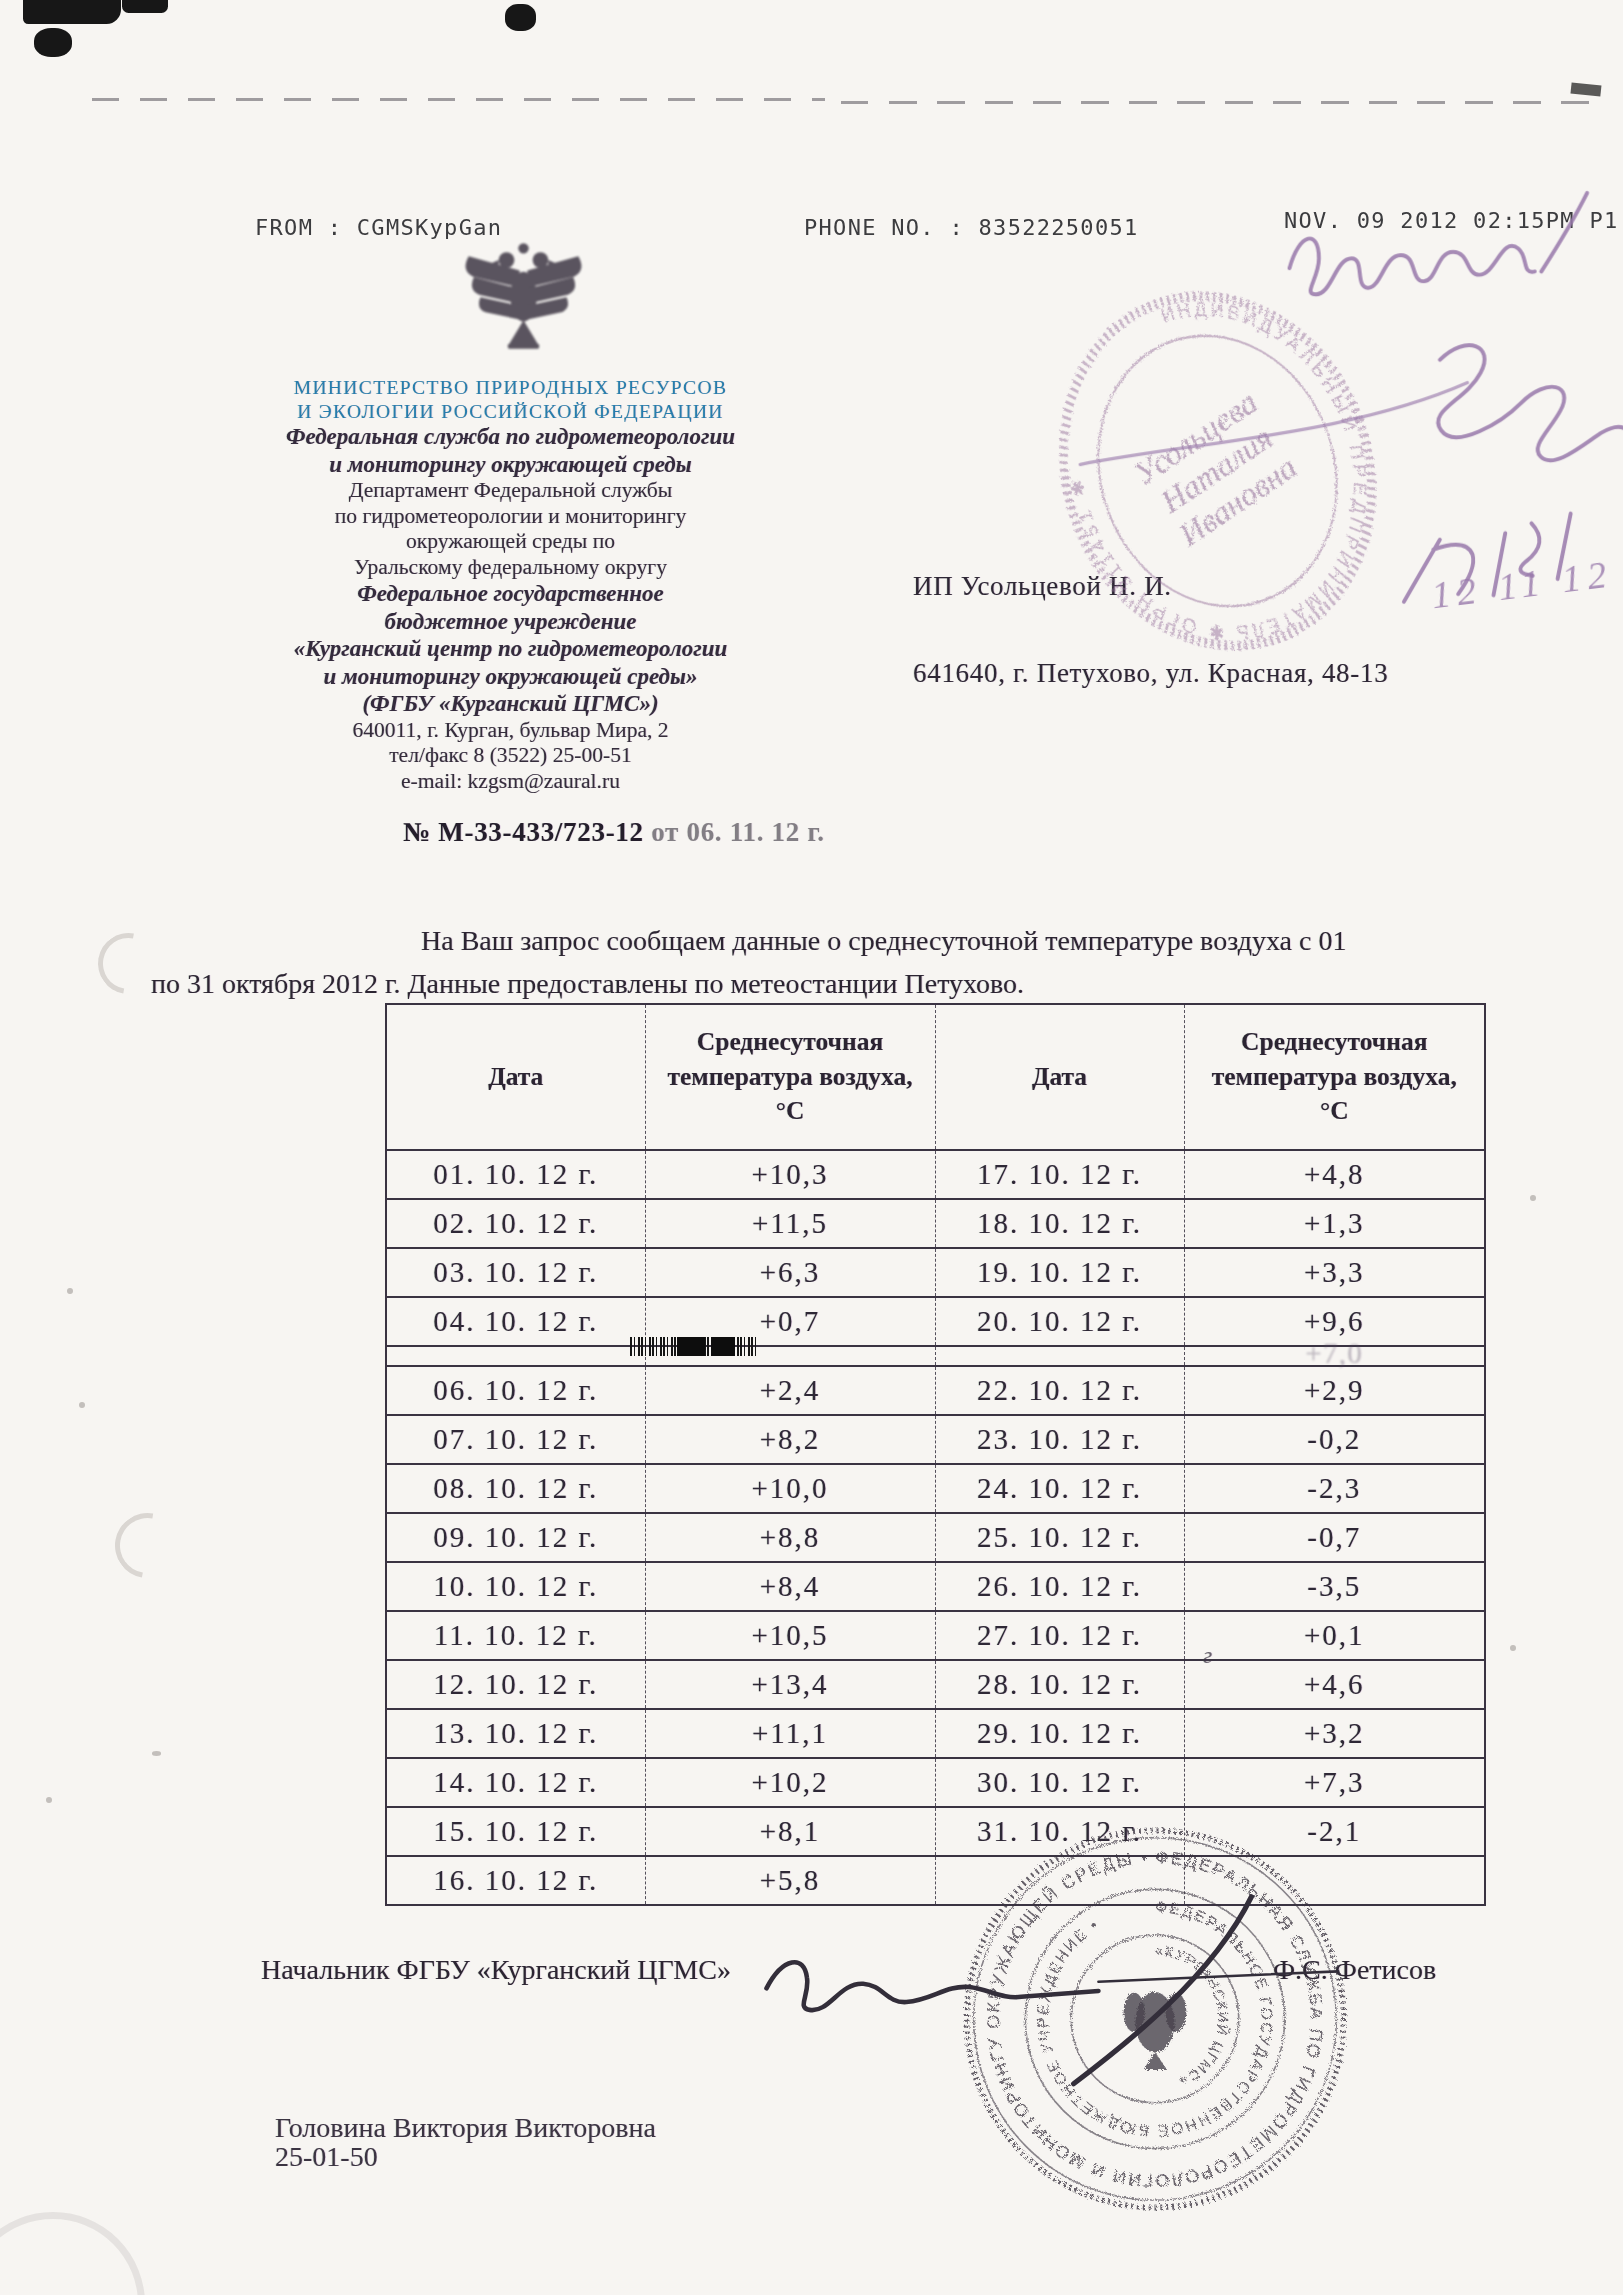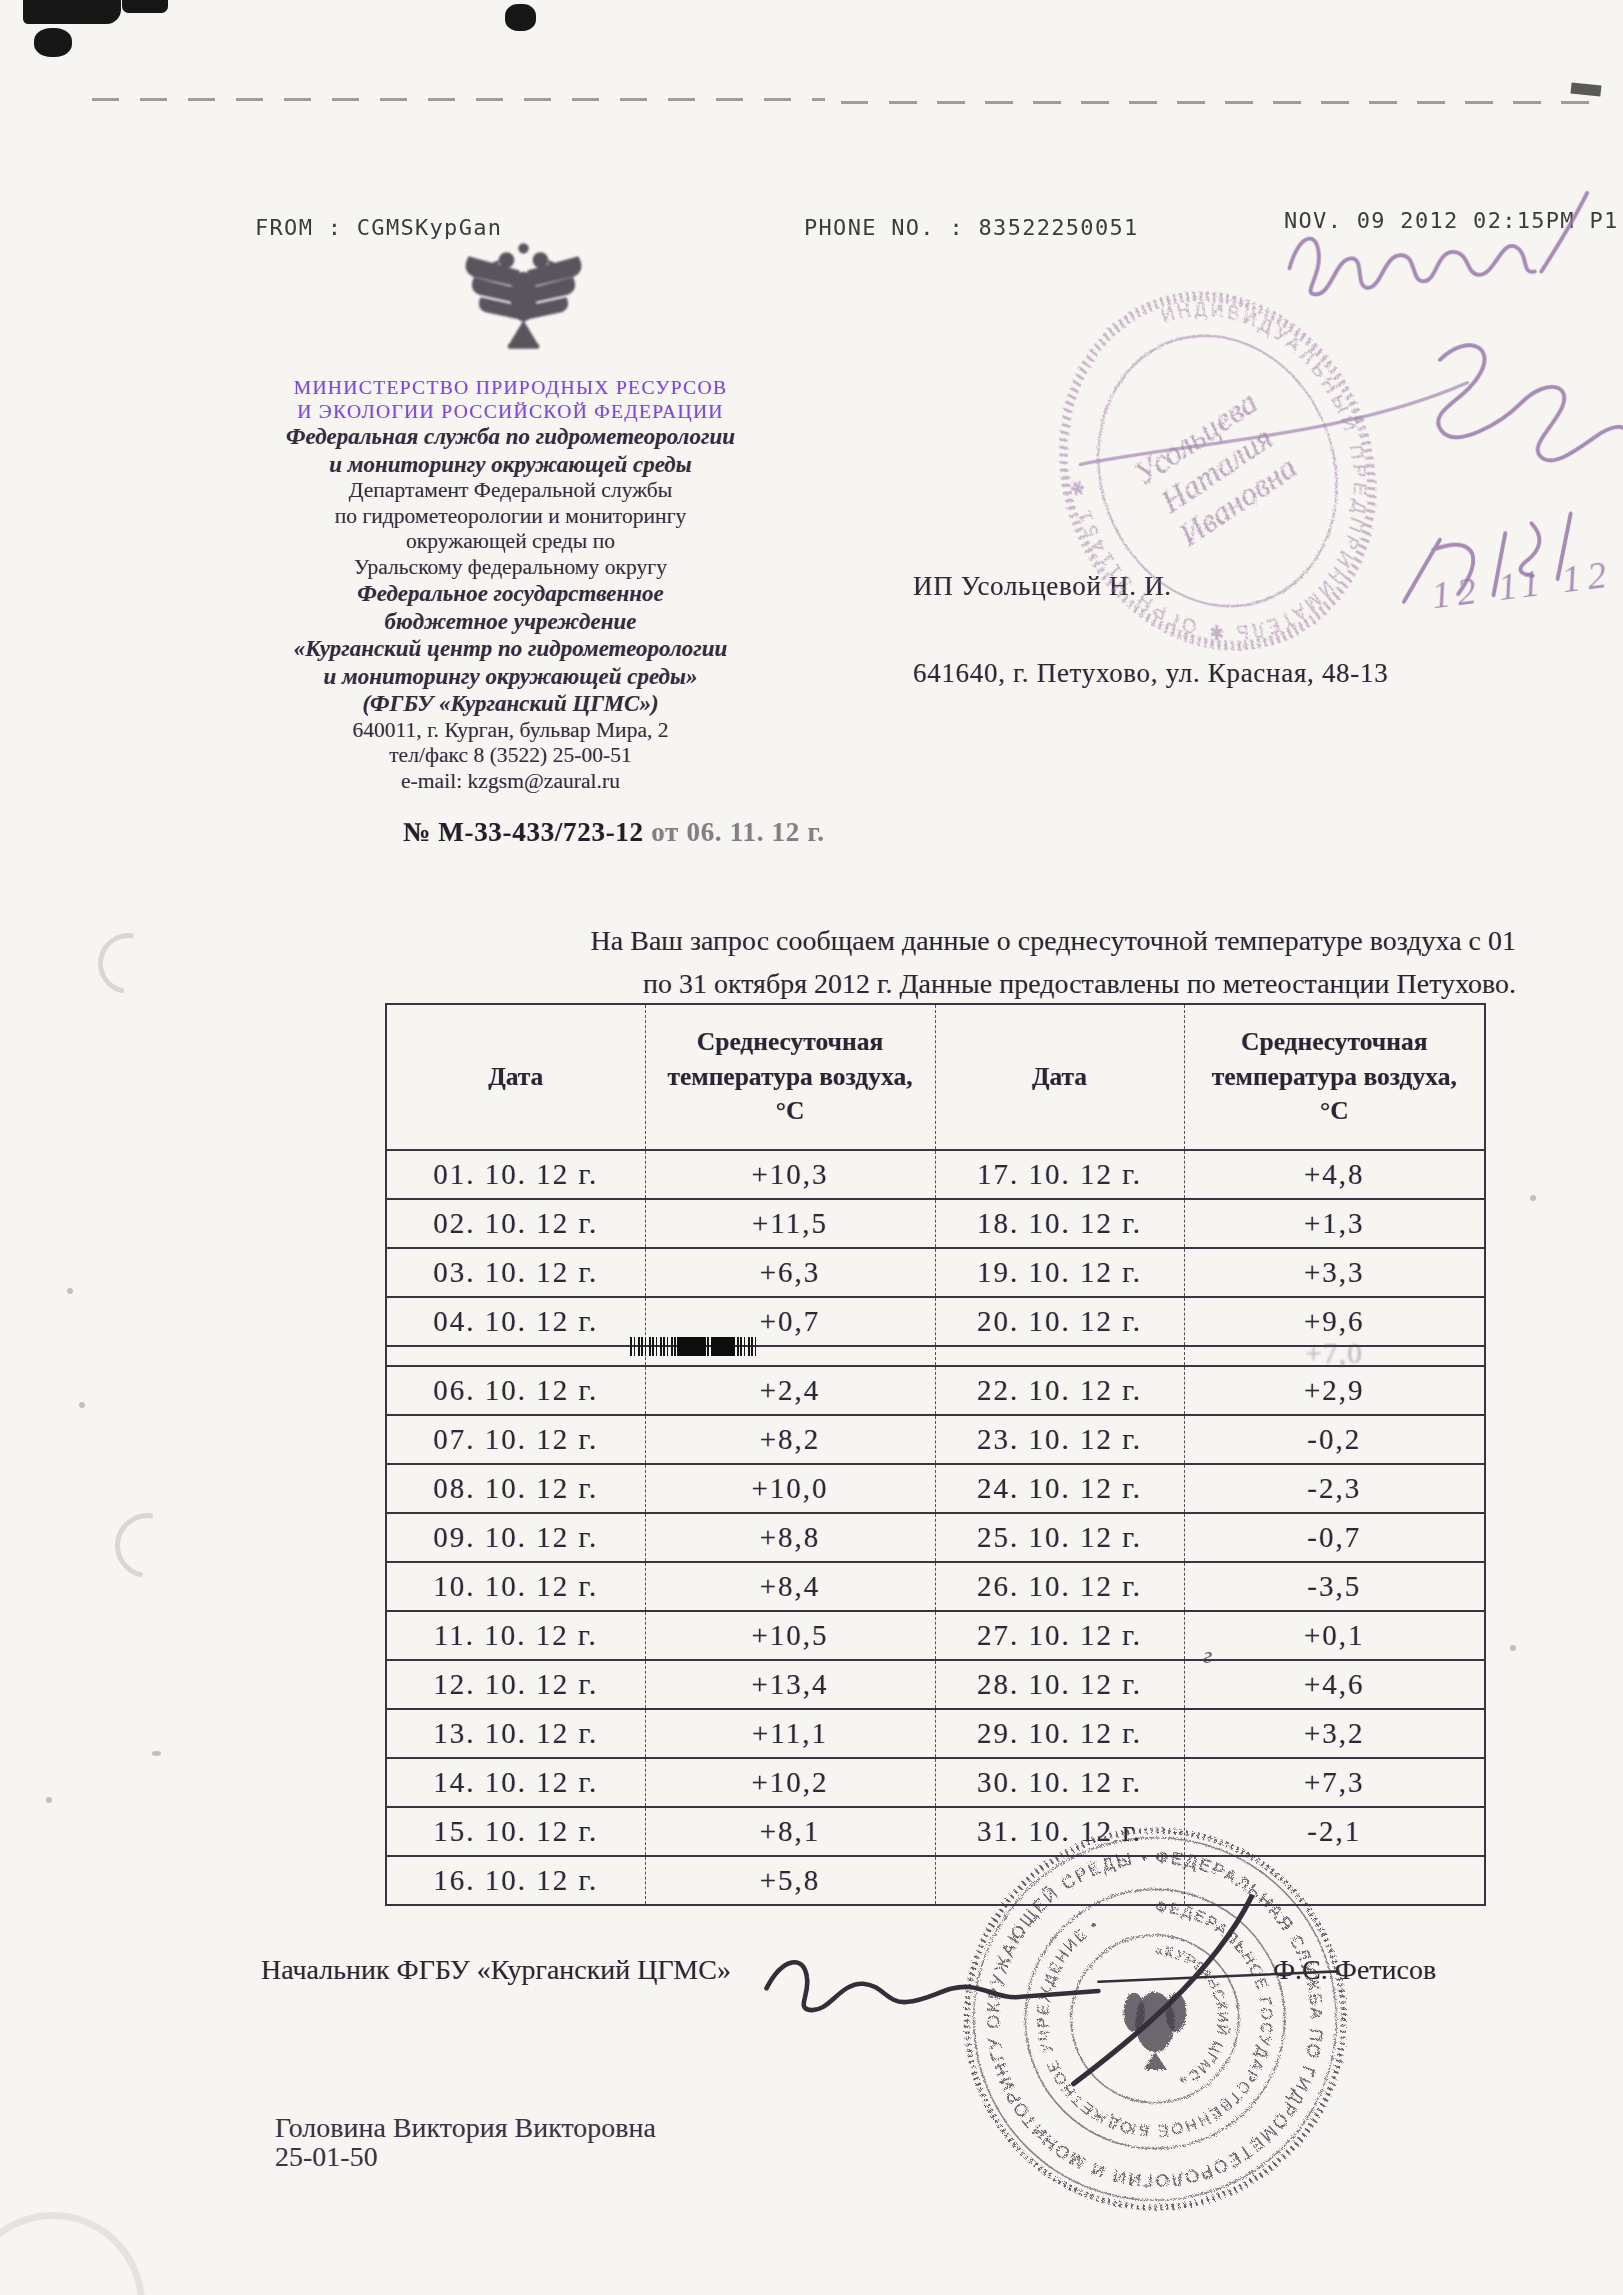--- a/index.html
+++ b/index.html
@@ -12,30 +12,30 @@
   .fax{font-family:"DejaVu Sans Mono",monospace;font-size:22px;color:#3c3c3f;letter-spacing:1.3px;}
 
   
   .blob{position:absolute;background:#171717;}
   .dash-line{position:absolute;height:2.6px;opacity:.55;
     background:repeating-linear-gradient(90deg,#57535b 0 27.5px,transparent 27.5px 48px);}
 
   
   .lh{position:absolute;left:216px;top:376px;width:589px;text-align:center;}
   .lh div{white-space:nowrap;}
-  .lh-caps{font-size:19.6px;letter-spacing:1.3px;line-height:23.6px;color:#6d28d9;opacity:.85;}
+  .lh-caps{font-size:19.6px;letter-spacing:1.3px;line-height:23.6px;color:#0369a1;opacity:.85;}
   .lh-ital{font-size:23px;font-weight:bold;font-style:italic;line-height:27.5px;color:#342b3d;}
   .lh-reg{font-size:21.6px;line-height:25.5px;color:#352d3c;}
   .ref{position:absolute;left:403px;top:817px;font-size:27px;font-weight:bold;letter-spacing:0.7px;color:#241e2b;}
   .ref .faded{opacity:.55;font-weight:600;}
 
   .recipient{position:absolute;left:913px;font-size:27px;color:#2e2735;letter-spacing:0.7px;}
 
   .bodytext{position:absolute;left:151px;top:919px;width:1365px;font-size:28px;line-height:43px;
-    color:#2c2532;text-indent:270px;text-align:right;}
+    color:#2c2532;text-indent:270px;}
 
   
   table.temps{position:absolute;left:385px;top:1003px;width:1098px;border-collapse:collapse;table-layout:fixed;}
   table.temps th,table.temps td{border-top:2px solid #3a3342;border-bottom:2px solid #3a3342;
       border-left:1.3px dashed #55505c;border-right:1.3px dashed #55505c;
       text-align:center;vertical-align:middle;padding:0;}
   table.temps th:first-child,table.temps td:first-child{border-left:2px solid #3a3342;}
   table.temps th:last-child,table.temps td:last-child{border-right:2px solid #3a3342;}
   table.temps th{height:144px;font-size:25.5px;font-weight:600;line-height:1.35;color:#2b2432;padding:0 18.3px;}
   table.temps td{height:47px;font-size:29px;letter-spacing:2px;color:#2e2836;}

